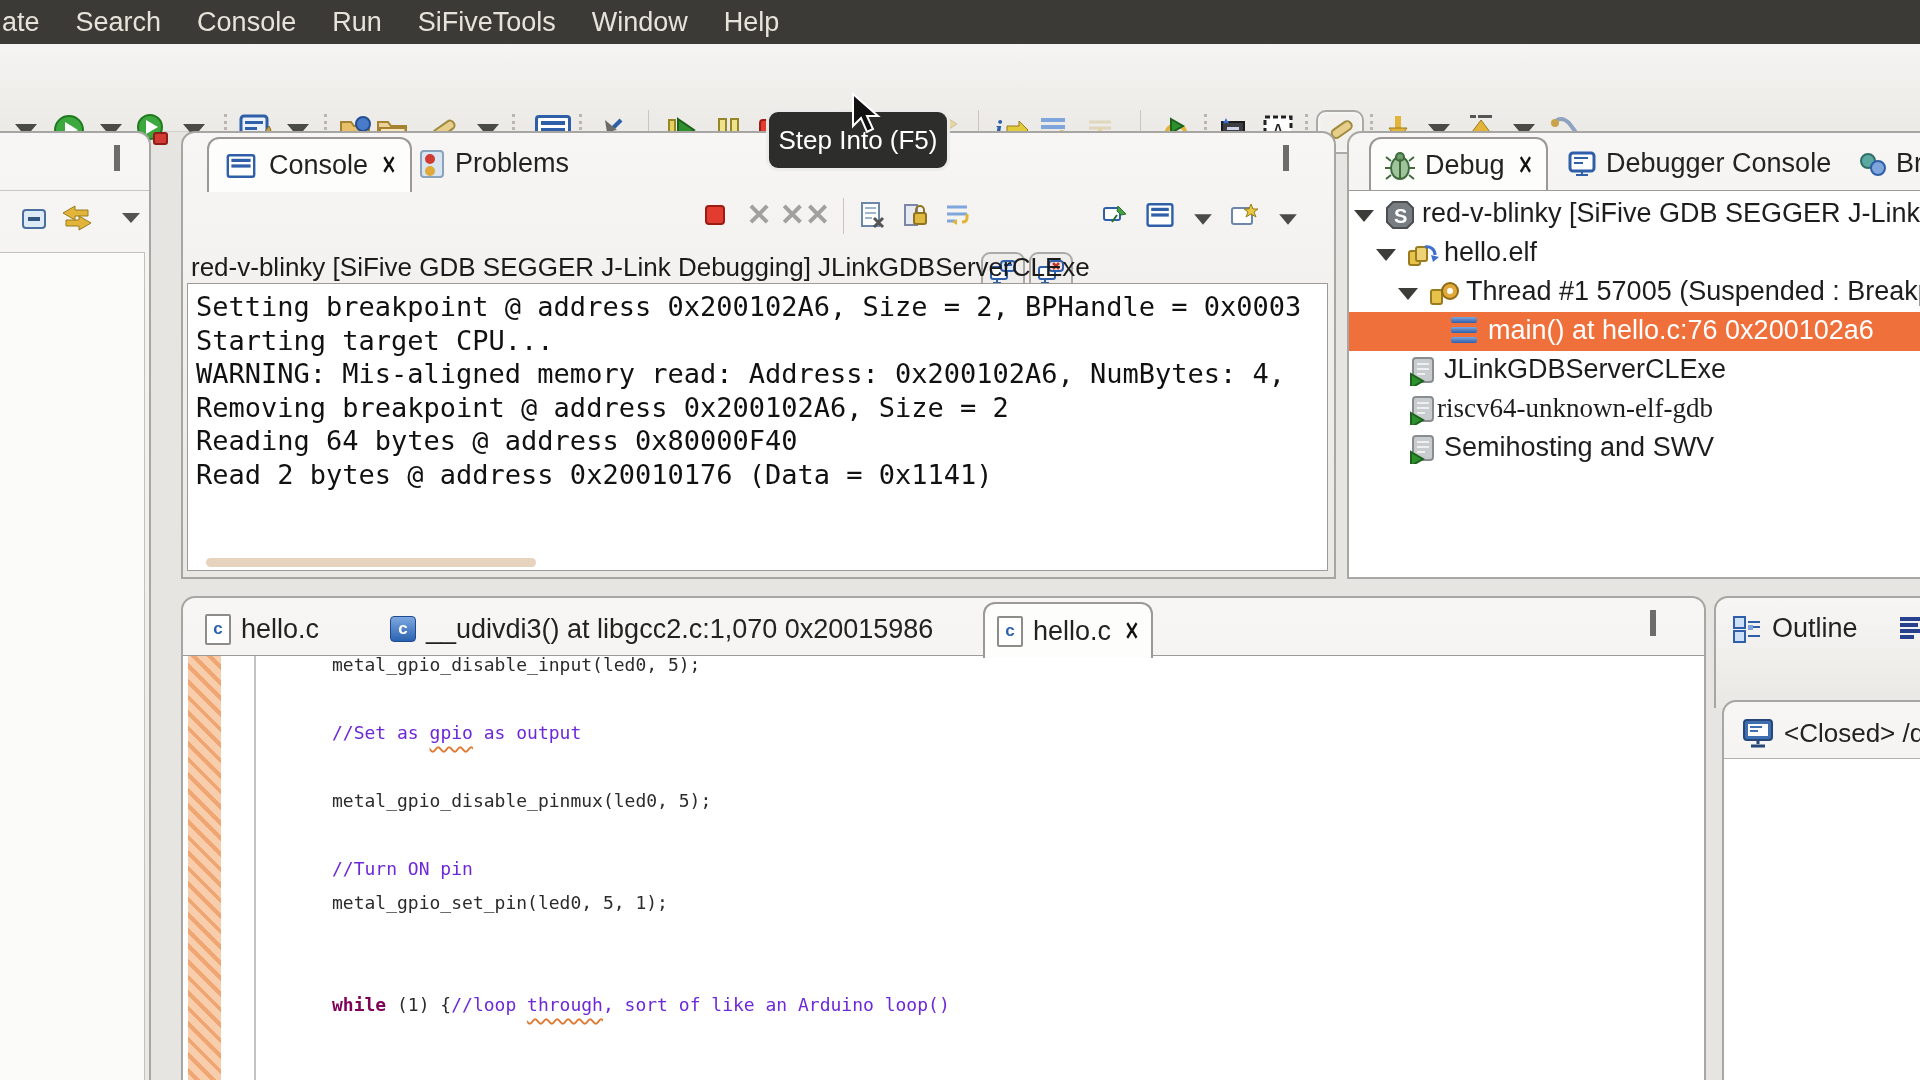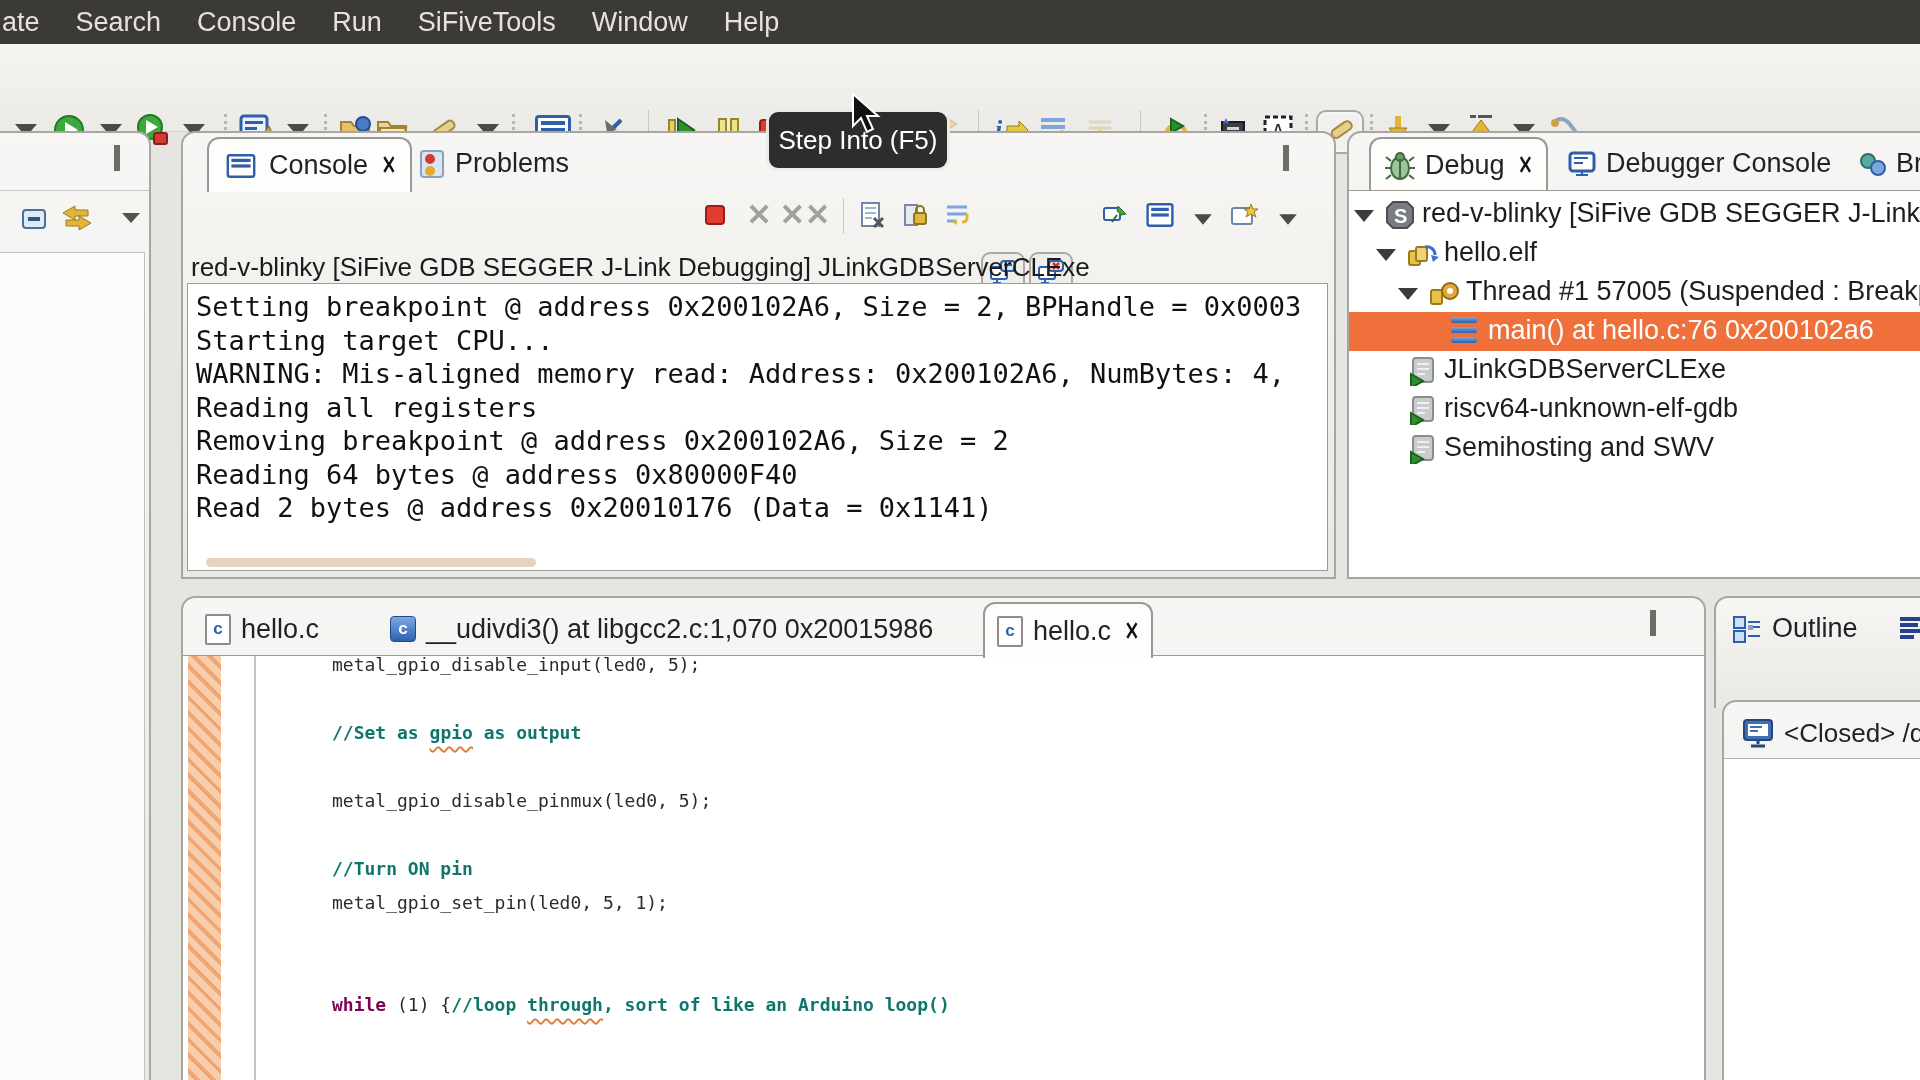--- a/index.html
+++ b/index.html
@@ -62,21 +62,21 @@
   
   .etab{position:absolute;top:4px;height:54px;display:flex;align-items:center;
         font-size:27px;color:#222;padding:0 12px;white-space:nowrap;}
   .etab.active{background:#FDFDFC;border:2px solid #9B9995;border-bottom:none;
                border-radius:12px 12px 0 0;z-index:3;}
   #ruler{left:5px;top:0;bottom:0;width:33px;
          background:repeating-linear-gradient(45deg,#F8CDAB 0 7px,#F0A672 7px 11px);}
   #editor-vline{left:71px;top:0;bottom:0;width:2px;background:#C4C2BE;}
   .cline{height:34px;line-height:34px;font-size:18px;white-space:pre;padding-left:74px;}
   .cd{color:#2B2B2B;}
-  .cm{color:#0f766e;font-weight:bold;}
+  .cm{color:#6d28d9;}
   .kw{color:#7F0055;font-weight:bold;}
   .sq{text-decoration:underline;text-decoration-style:wavy;text-decoration-color:#E07931;
       text-decoration-thickness:2px;text-underline-offset:7px;}
 
   
   #tooltip{left:769px;top:112px;width:178px;height:56px;background:#2D2D2B;color:#FFF;
            border-radius:9px;display:flex;align-items:center;justify-content:center;
            font-size:26px;z-index:50;box-shadow:0 0 0 3px rgba(235,235,233,.95);}
 
   
@@ -414,21 +414,20 @@
       </span>
   </div>
 
   <div id="console-title">red-v-blinky [SiFive GDB SEGGER J-Link Debugging] JLinkGDBServerCLExe</div>
 
   <div class="whitearea" style="left:4px;top:150px;width:1139px;height:286px;">
     <div id="console-lines" style="padding:6px 8px;">
         <div class="mono">Setting breakpoint @ address 0x200102A6, Size = 2, BPHandle = 0x0003</div>
         <div class="mono">Starting target CPU...</div>
         <div class="mono">WARNING: Mis-aligned memory read: Address: 0x200102A6, NumBytes: 4,</div>
-        <div class="mono">Reading all registers</div>
         <div class="mono">Removing breakpoint @ address 0x200102A6, Size = 2</div>
         <div class="mono">Reading 64 bytes @ address 0x80000F40</div>
         <div class="mono">Read 2 bytes @ address 0x20010176 (Data = 0x1141)</div>
       </div>
     <div style="position:absolute;left:18px;bottom:3px;width:330px;height:9px;border-radius:5px;background:#E6D3BE;"></div>
   </div>
 </div>
 
 <div class="panel" style="left:1347px;top:131px;width:575px;height:444px;border-radius:14px 0 0 0;">
   <div class="tabrow">
@@ -504,21 +503,21 @@
               <polygon points="4,18 16,25 4,32" fill="#2E8F2E" stroke="#1C611C" stroke-width="2"></polygon>
             </svg></span>
           <span class="tlabel" style="left: 95px;">JLinkGDBServerCLExe</span>
         </div>
         <div class="trow">
           <span class="ticon" style="left: 58px;"><svg width="30" height="30">
               <rect x="6" y="2" width="20" height="24" rx="3" fill="#C9CCCF" stroke="#8A8D90" stroke-width="2"></rect>
               <path d="M10 8 h12 M10 13 h12 M10 18 h8" stroke="#EFEFEF" stroke-width="2"></path>
               <polygon points="4,18 16,25 4,32" fill="#2E8F2E" stroke="#1C611C" stroke-width="2"></polygon>
             </svg></span>
-          <span class="tlabel" style="left: 95px;">riscv64-unknown-elf-gdb</span>
+          <span class="tlabel" style="left: 88px; font-family: Liberation Serif, serif;">riscv64-unknown-elf-gdb</span>
         </div>
         <div class="trow">
           <span class="ticon" style="left: 58px;"><svg width="30" height="30">
               <rect x="6" y="2" width="20" height="24" rx="3" fill="#C9CCCF" stroke="#8A8D90" stroke-width="2"></rect>
               <path d="M10 8 h12 M10 13 h12 M10 18 h8" stroke="#EFEFEF" stroke-width="2"></path>
               <polygon points="4,18 16,25 4,32" fill="#2E8F2E" stroke="#1C611C" stroke-width="2"></polygon>
             </svg></span>
           <span class="tlabel" style="left: 95px;">Semihosting and SWV</span>
         </div>
       </div>

